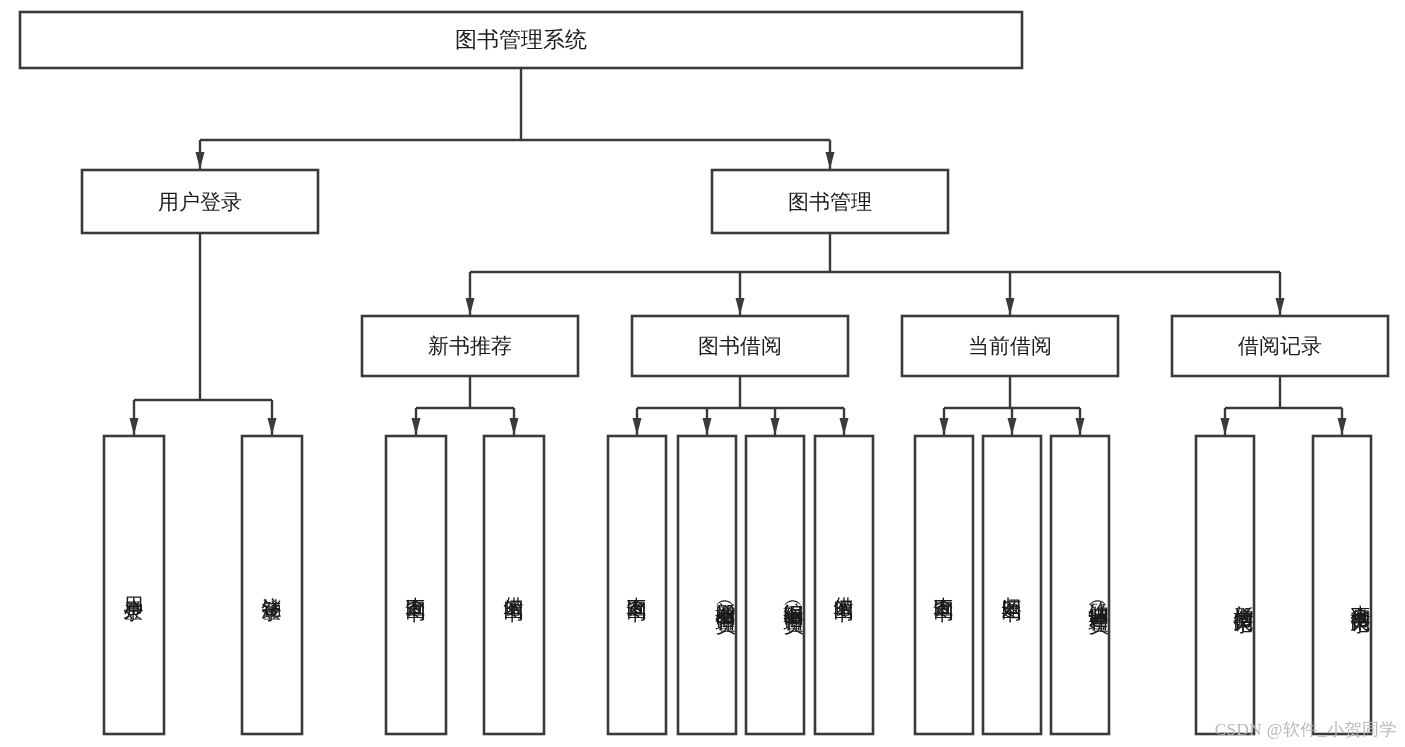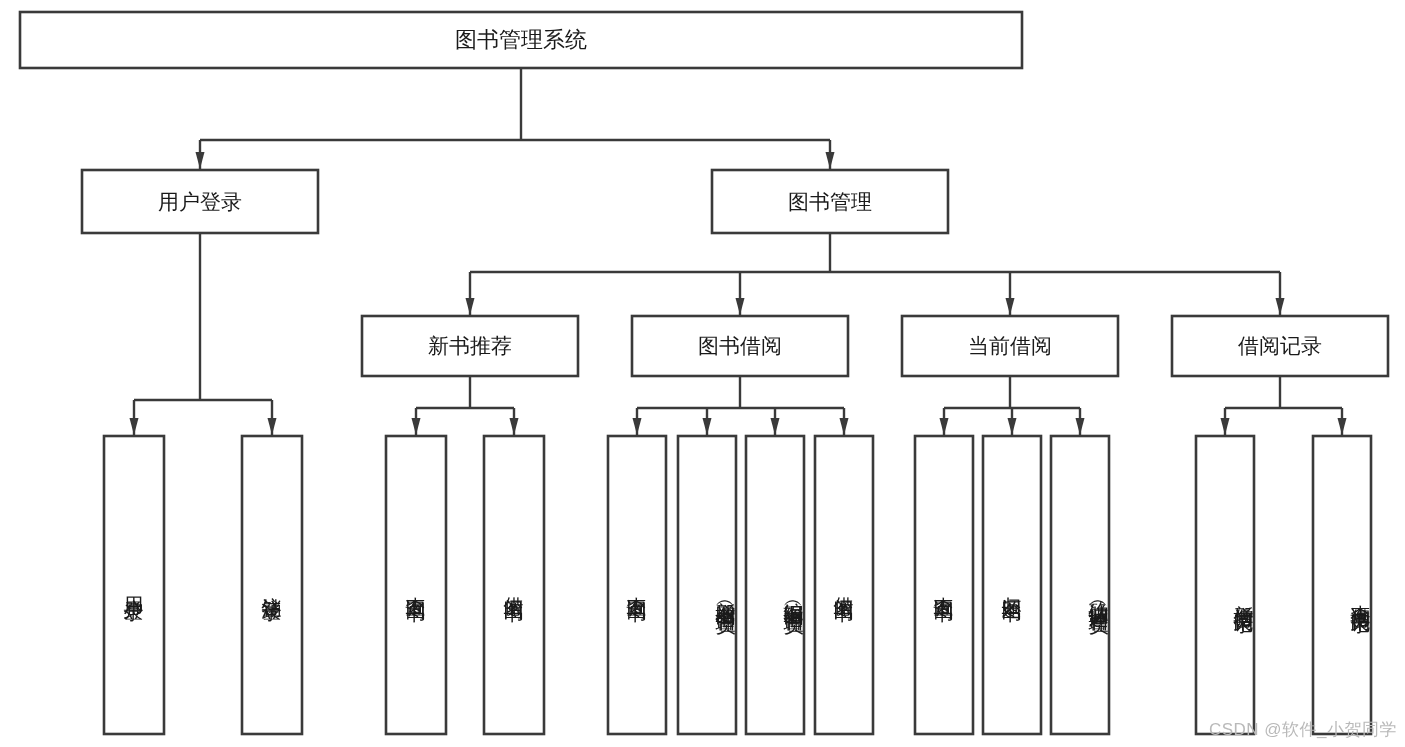--- a/index.html
+++ b/index.html
@@ -65,21 +65,21 @@
     white-space: nowrap;
     pointer-events: none;
   }
   .vlabel.center {
     align-items: center;
   }
   .watermark {
     position: absolute;
     right: 8px;
     bottom: 6px;
-    font-family: Liberation Sans, sans-serif;
+    font-family: Liberation Serif, serif;
     font-size: 17px;
     color: #b9b9b9;
     letter-spacing: 0.5px;
     white-space: nowrap;
   }
 </style>
 </head>
 <body>
 
 <div id="diagram-root">

